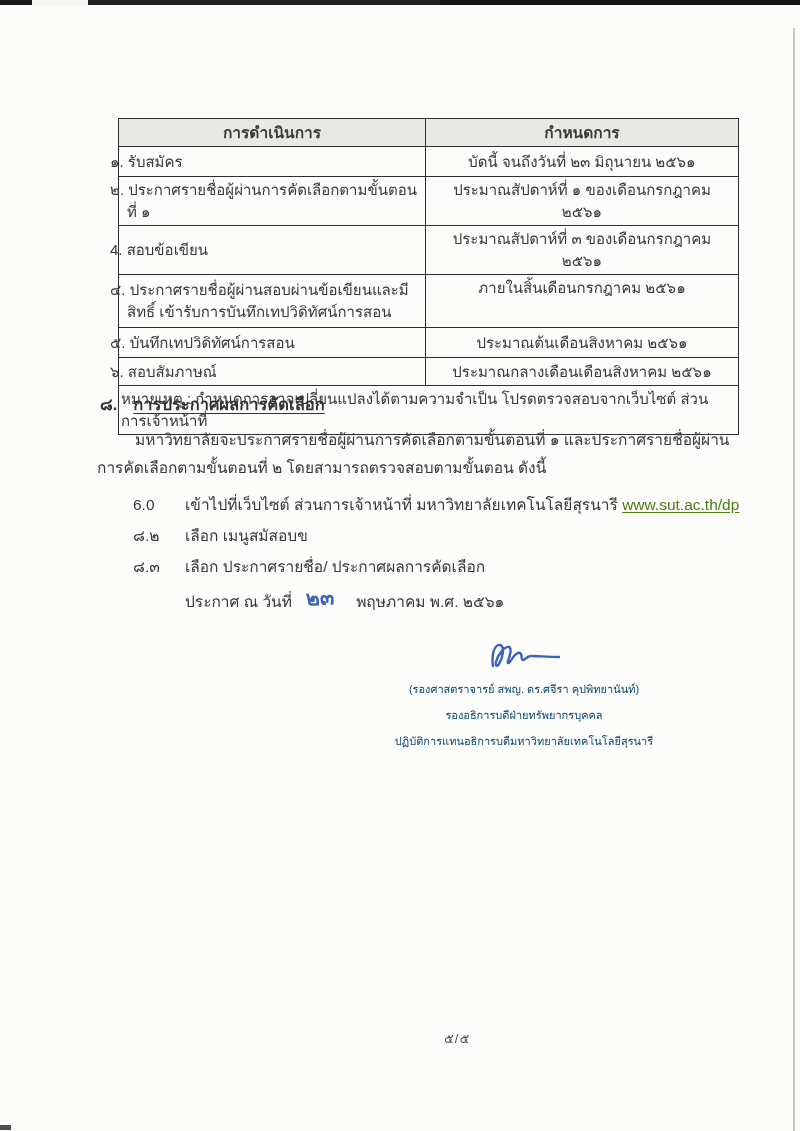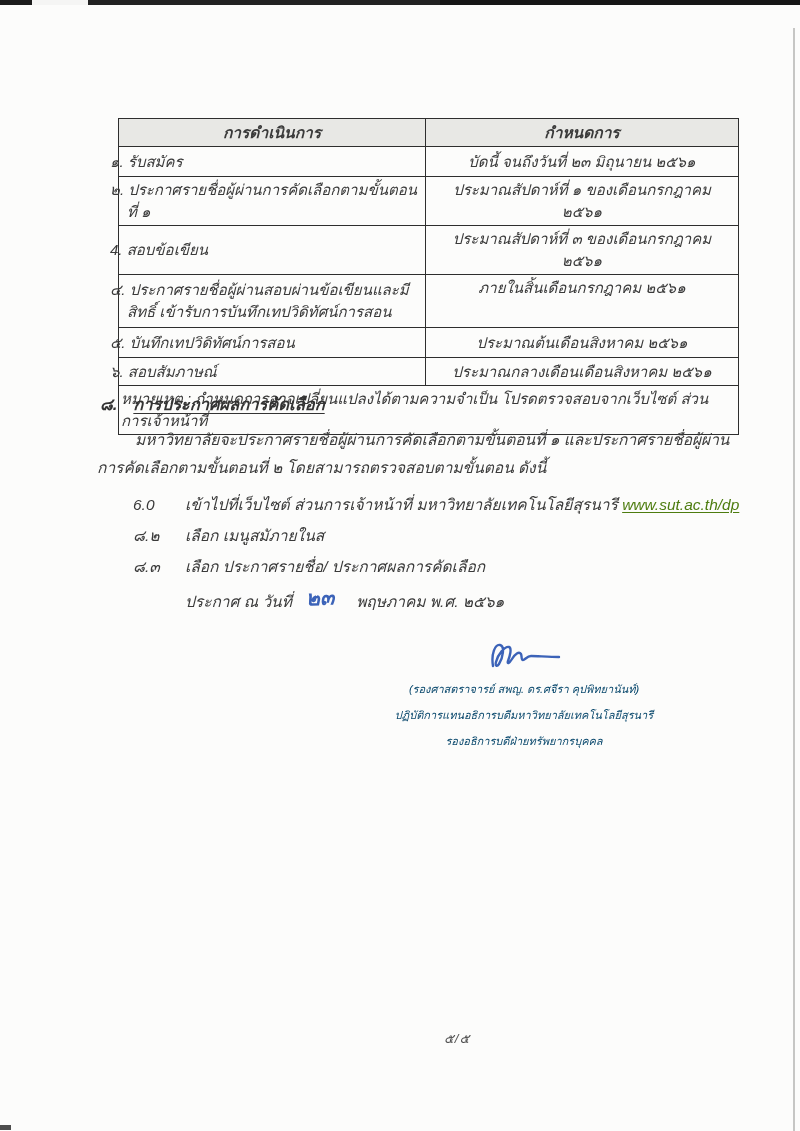--- a/index.html
+++ b/index.html
@@ -7,21 +7,20 @@
   body { font-family: "Liberation Sans", "DejaVu Sans", sans-serif; }
 
   .page {
     position: relative;
     width: 800px;
     height: 1131px;
     margin: 0 auto;
     background: #fcfcfb;
     color: #353535;
     overflow: hidden;
-    font-style: italic;
   }
 
   
   .scan-top-strip {
     position: absolute; top: 0; left: 0; width: 800px; height: 5px;
     background: linear-gradient(90deg, #1c1c1c 0 4%, #f5f5f4 4% 11%, #222 11% 55%, #161616 55% 100%);
   }
   .scan-right-line {
     position: absolute; top: 28px; right: 5px; width: 2px; height: 1103px;
     background: #c6c6c4;
@@ -177,34 +176,34 @@
   <div class="sec8-heading">
     <span class="sec-num">๘.</span><span class="sec-title">การประกาศผลการคัดเลือก</span>
   </div>
 
   <div class="sec8-paragraph">มหาวิทยาลัยจะประกาศรายชื่อผู้ผ่านการคัดเลือกตามขั้นตอนที่ ๑ และประกาศรายชื่อผู้ผ่านการคัดเลือกตามขั้นตอนที่ ๒ โดยสามารถตรวจสอบตามขั้นตอน ดังนี้</div>
 
   <div class="sec8-item item-1">
     <span class="item-num">6.0</span><span>เข้าไปที่เว็บไซต์ ส่วนการเจ้าหน้าที่ มหาวิทยาลัยเทคโนโลยีสุรนารี </span><span class="doc-link">www.sut.ac.th/dp</span>
   </div>
   <div class="sec8-item item-2">
-    <span class="item-num">๘.๒</span><span>เลือก เมนูสมัภายในส</span>
+    <span class="item-num">๘.๒</span><span>เลือก เมนูสมัสอบข</span>
   </div>
   <div class="sec8-item item-3">
     <span class="item-num">๘.๓</span><span>เลือก ประกาศรายชื่อ/ ประกาศผลการคัดเลือก</span>
   </div>
 
   <div class="announce-line">
     <span>ประกาศ ณ วันที่</span><span class="handwritten-day">๒๓</span><span>พฤษภาคม พ.ศ. ๒๕๖๑</span>
   </div>
 
   <div class="signature-block">
     <svg class="signature-mark" viewBox="0 0 90 38">
       <path d="M14,30 C12,18 16,8 21,9 C26,10 24,22 20,28 C18,31 16,30 17,26 C19,18 26,10 30,11 C33,12 31,20 29,25 C28,28 30,28 33,23 C36,18 40,15 42,18 C43,20 42,24 44,24 C46,24 48,20 52,20 C58,20 70,21 80,21" fill="none" stroke="#3c63b8" stroke-width="2.4" stroke-linecap="round"></path>
     </svg>
     <div class="signature-name">(รองศาสตราจารย์ สพญ. ดร.ศจีรา คุปพิทยานันท์)</div>
+    <div>รองอธิการบดีฝ่ายทรัพยากรบุคคล</div>
     <div>ปฏิบัติการแทนอธิการบดีมหาวิทยาลัยเทคโนโลยีสุรนารี</div>
-    <div>รองอธิการบดีฝ่ายทรัพยากรบุคคล</div>
   </div>
 
   <div class="page-number">๕/๕</div>
 
 </div>
 
 </body></html>

